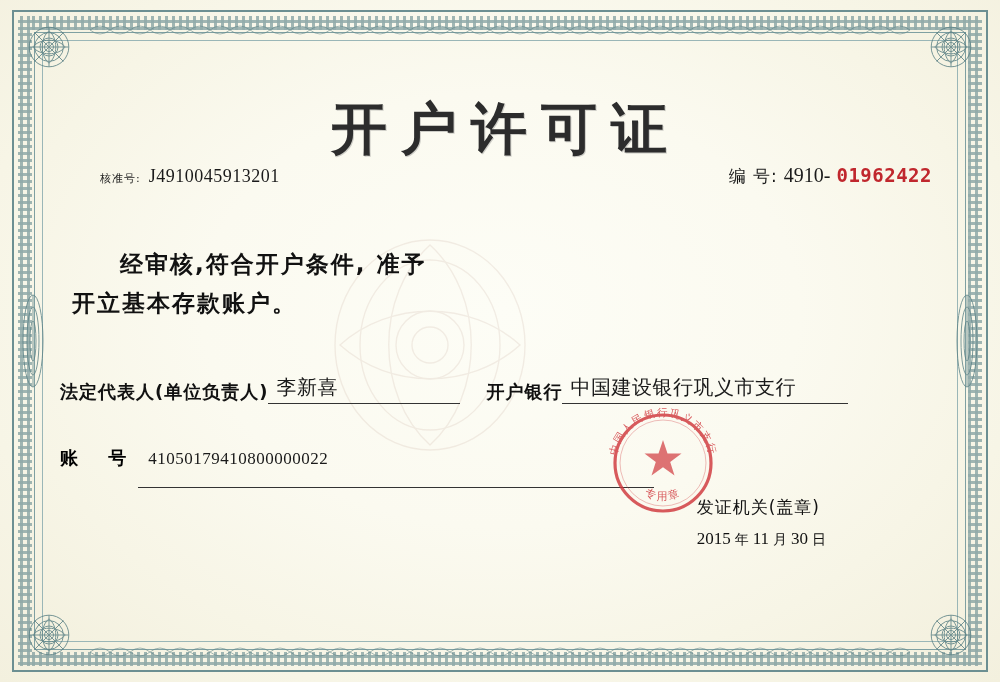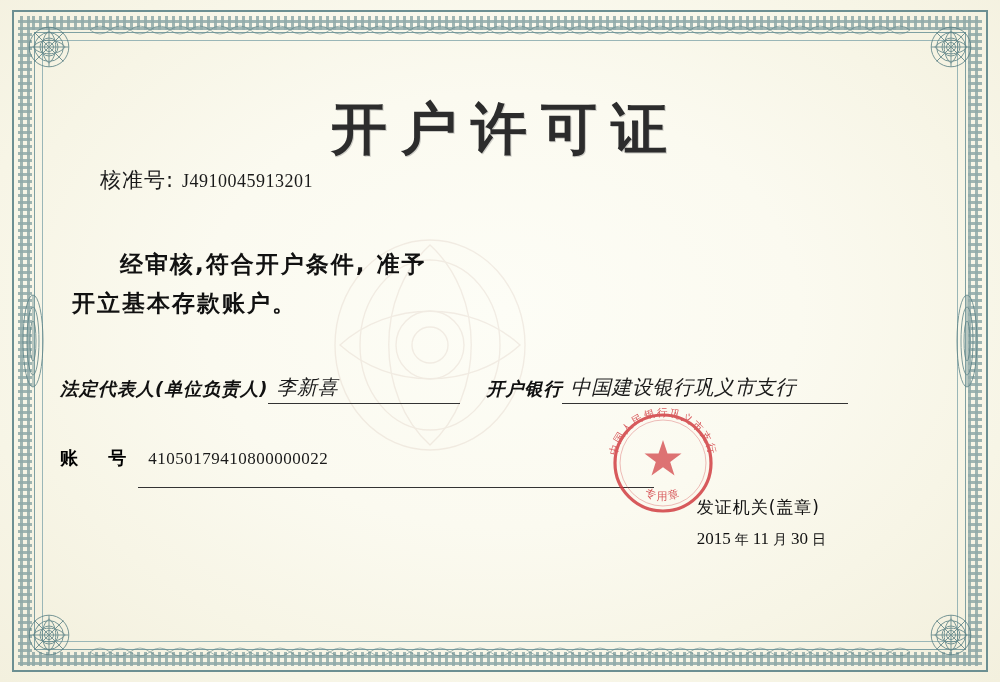--- a/index.html
+++ b/index.html
@@ -139,21 +139,21 @@
     position: absolute;
     top: 110px;
     left: 40px;
     right: 10px;
     font-size: 17px;
     color: #1a1a1a;
     font-family: "Liberation Serif", serif;
   }
   .approval-label {
     font-family: "DejaVu Sans", sans-serif;
-    font-size: 21px;
+    font-size: 11px;
     letter-spacing: 1px;
   }
   .approval-value {
     font-family: "Liberation Serif", serif;
     font-size: 18px;
     margin-left: 8px;
     letter-spacing: 0.5px;
   }
 
   .row-serial {
@@ -219,24 +219,23 @@
     text-align: center;
     color: #1a1a1a;
   }
 
   .row-rep {
     position: absolute;
     top: 318px;
     left: 0;
     right: 8px;
     display: flex;
-    align-items: center;
+    align-items: flex-end;
     font-size: 19px;
     color: #111;
-    font-style: italic;
   }
   .lbl {
     font-family: "DejaVu Sans", sans-serif;
     font-size: 18px;
     font-weight: bold;
     letter-spacing: 1px;
     white-space: nowrap;
   }
   .fill {
     border-bottom: 1px solid #333;
@@ -410,20 +409,25 @@
   </svg>
 
   <div class="content">
 
     <div class="title">开户许可证</div>
 
     <div class="row-approval">
       <span class="approval-label">核准号:</span><span class="approval-value">J4910045913201</span>
     </div>
 
+    <div class="row-serial">
+      <span class="serial-label">编 号:</span>
+      <span class="serial-prefix">4910-</span>
+      <span class="serial-number">01962422</span>
+    </div>
 
     <div class="body-line1">
       <span>经审核,</span>
       <span>符合开户条件, 准予</span>
     </div>
 
     <div class="body-line2">开立基本存款账户。</div>
 
     <div class="row-rep">
       <span class="lbl">法定代表人(单位负责人)</span>

